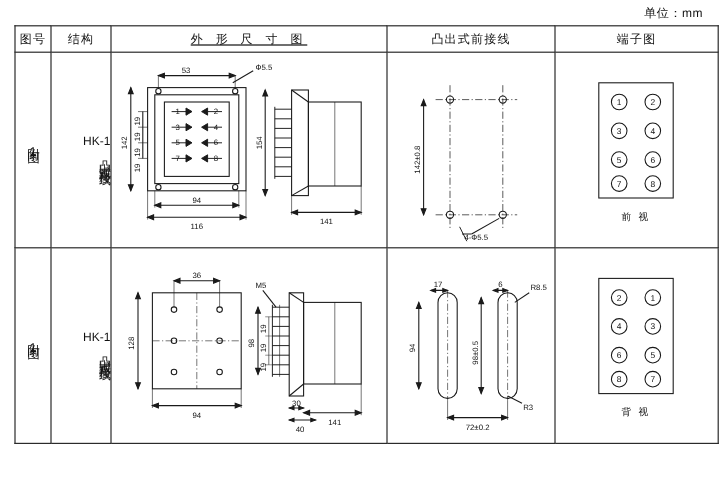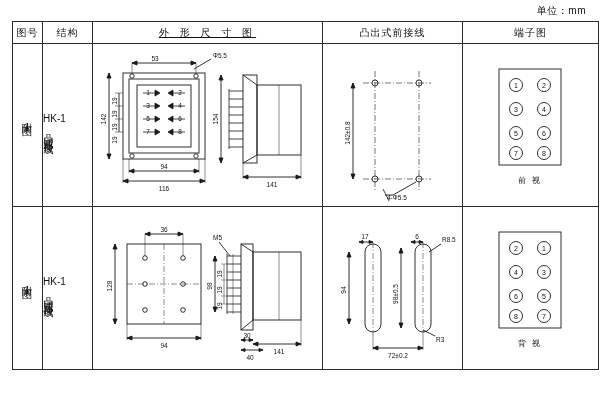--- a/index.html
+++ b/index.html
@@ -42,21 +42,21 @@
   .rowbody { height: 163px; }
   .vert {
     writing-mode: vertical-rl;
     text-orientation: upright;
     letter-spacing: 3px;
     font-size: 10.5px;
     line-height: 1.15;
     margin: 0 auto;
   }
   .struct-cell { padding: 2px 0; }
-  .struct-inner { display:flex; flex-direction:column; align-items:flex-start; gap:2px; }
+  .struct-inner { display:flex; flex-direction:column; align-items:flex-end; gap:2px; }
   .struct-name { font-size: 10px; }
   .struct-vert {
     writing-mode: vertical-rl;
     text-orientation: upright;
     letter-spacing: 2px;
     font-size: 10px;
     line-height: 1.1;
   }
   .cellwrap { position: relative; width: 100%; height: 100%; }
   svg { display: block; }

